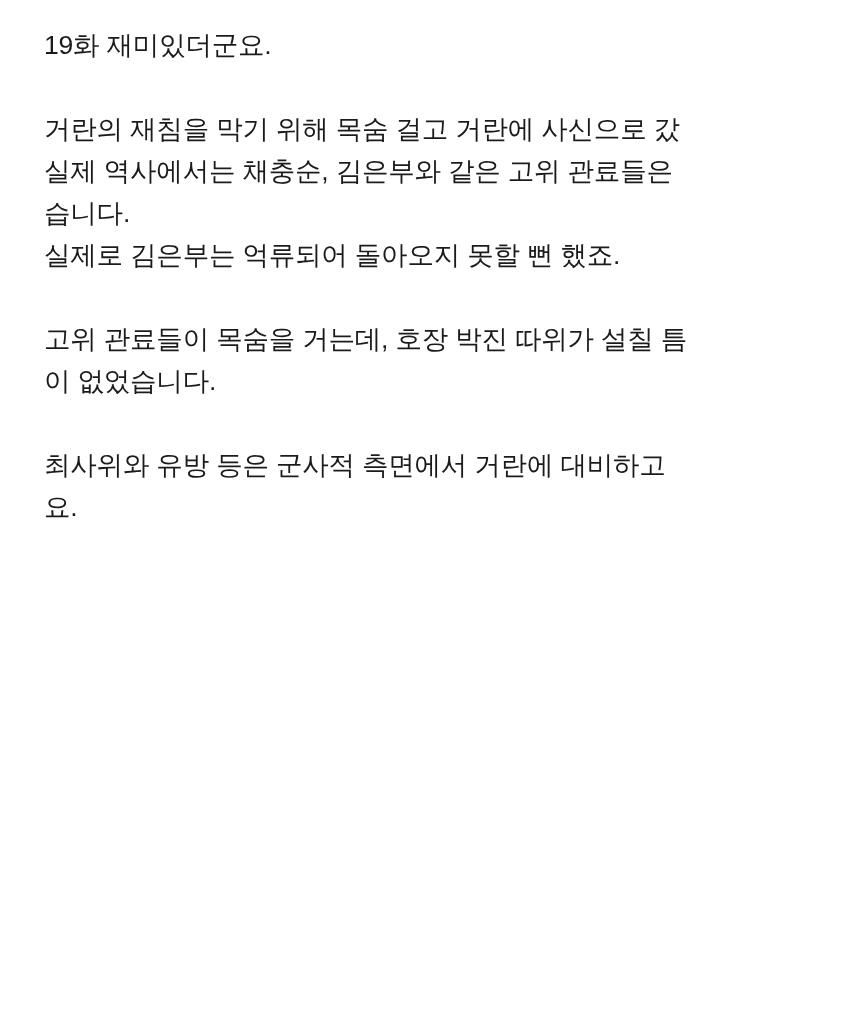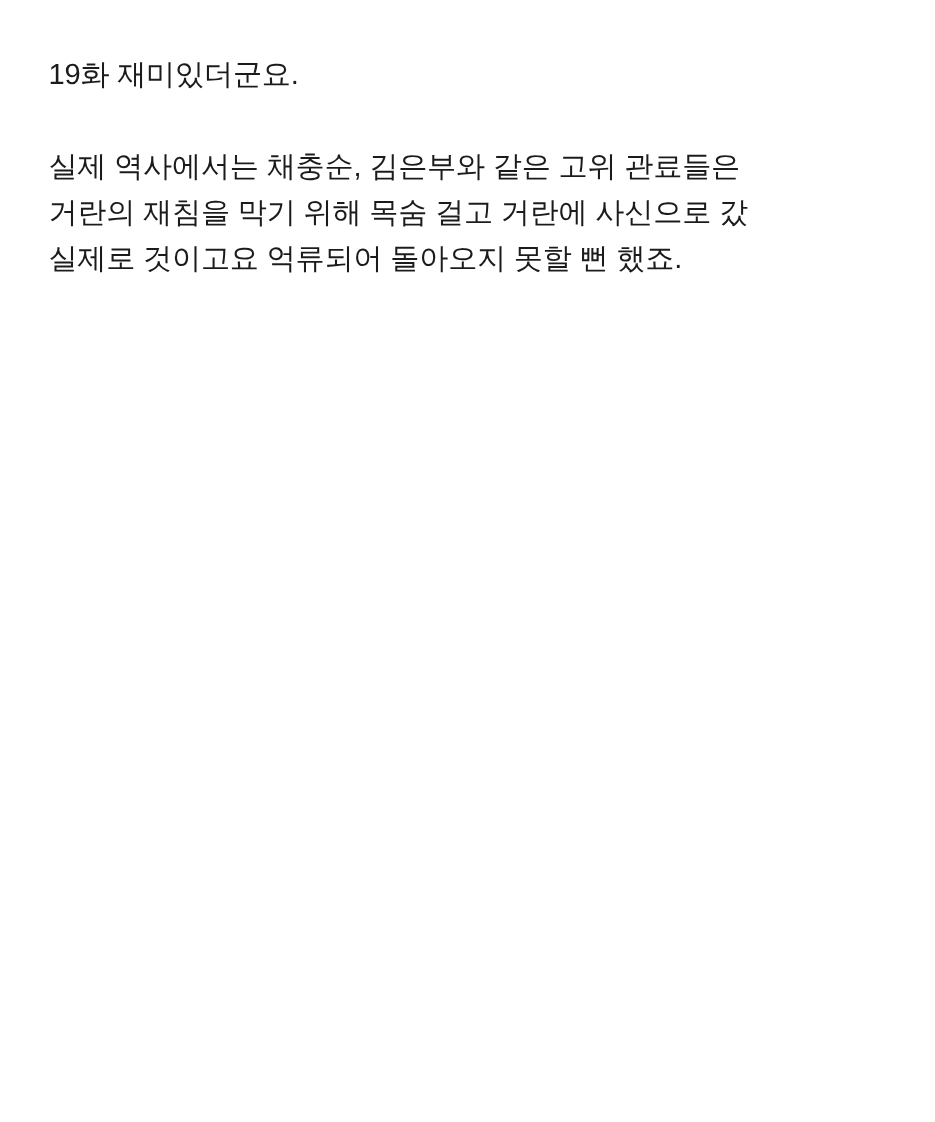--- a/index.html
+++ b/index.html
@@ -11,21 +11,21 @@
     height: 1020px;
     background: #ffffff;
     font-family: "Liberation Sans", "DejaVu Sans", sans-serif;
     color: #1b1b1b;
     overflow: hidden;
   }
   .page {
     width: 850px;
     height: 828px;
     box-sizing: border-box;
-    padding: 46px 44px 0 44px;
+    padding: 24px 44px 0 44px;
     background: #ffffff;
   }
   .text-body {
     font-size: 26.5px;
     line-height: 42px;
     letter-spacing: -0.2px;
     color: #1b1b1b;
     word-break: keep-all;
   }
   .para {
@@ -46,28 +46,37 @@
 <div class="page">
   <div class="text-body">
 
     <p class="para">
       <span class="line">19화 재미있더군요.</span>
     </p>
 
     <span class="spacer"></span>
 
     <p class="para">
+      <span class="line">거란의 재침을 막기 위해 목숨 걸고 거란에 사신으로 갔</span>
       <span class="line">실제 역사에서는 채충순, 김은부와 같은 고위 관료들은</span>
-      <span class="line">거란의 재침을 막기 위해 목숨 걸고 거란에 사신으로 갔</span>
-      <span class="line">실제로 것이고요 억류되어 돌아오지 못할 뻔 했죠.</span>
+      <span class="line">습니다.</span>
+      <span class="line">실제로 김은부는 억류되어 돌아오지 못할 뻔 했죠.</span>
     </p>
 
     <span class="spacer"></span>
 
+    <p class="para">
+      <span class="line">고위 관료들이 목숨을 거는데, 호장 박진 따위가 설칠 틈</span>
+      <span class="line">이 없었습니다.</span>
+    </p>
 
     <span class="spacer"></span>
 
+    <p class="para">
+      <span class="line">최사위와 유방 등은 군사적 측면에서 거란에 대비하고</span>
+      <span class="line">요.</span>
+    </p>
 
     <span class="spacer"></span>
 
 
   </div>
 </div>
 
 </body></html>

